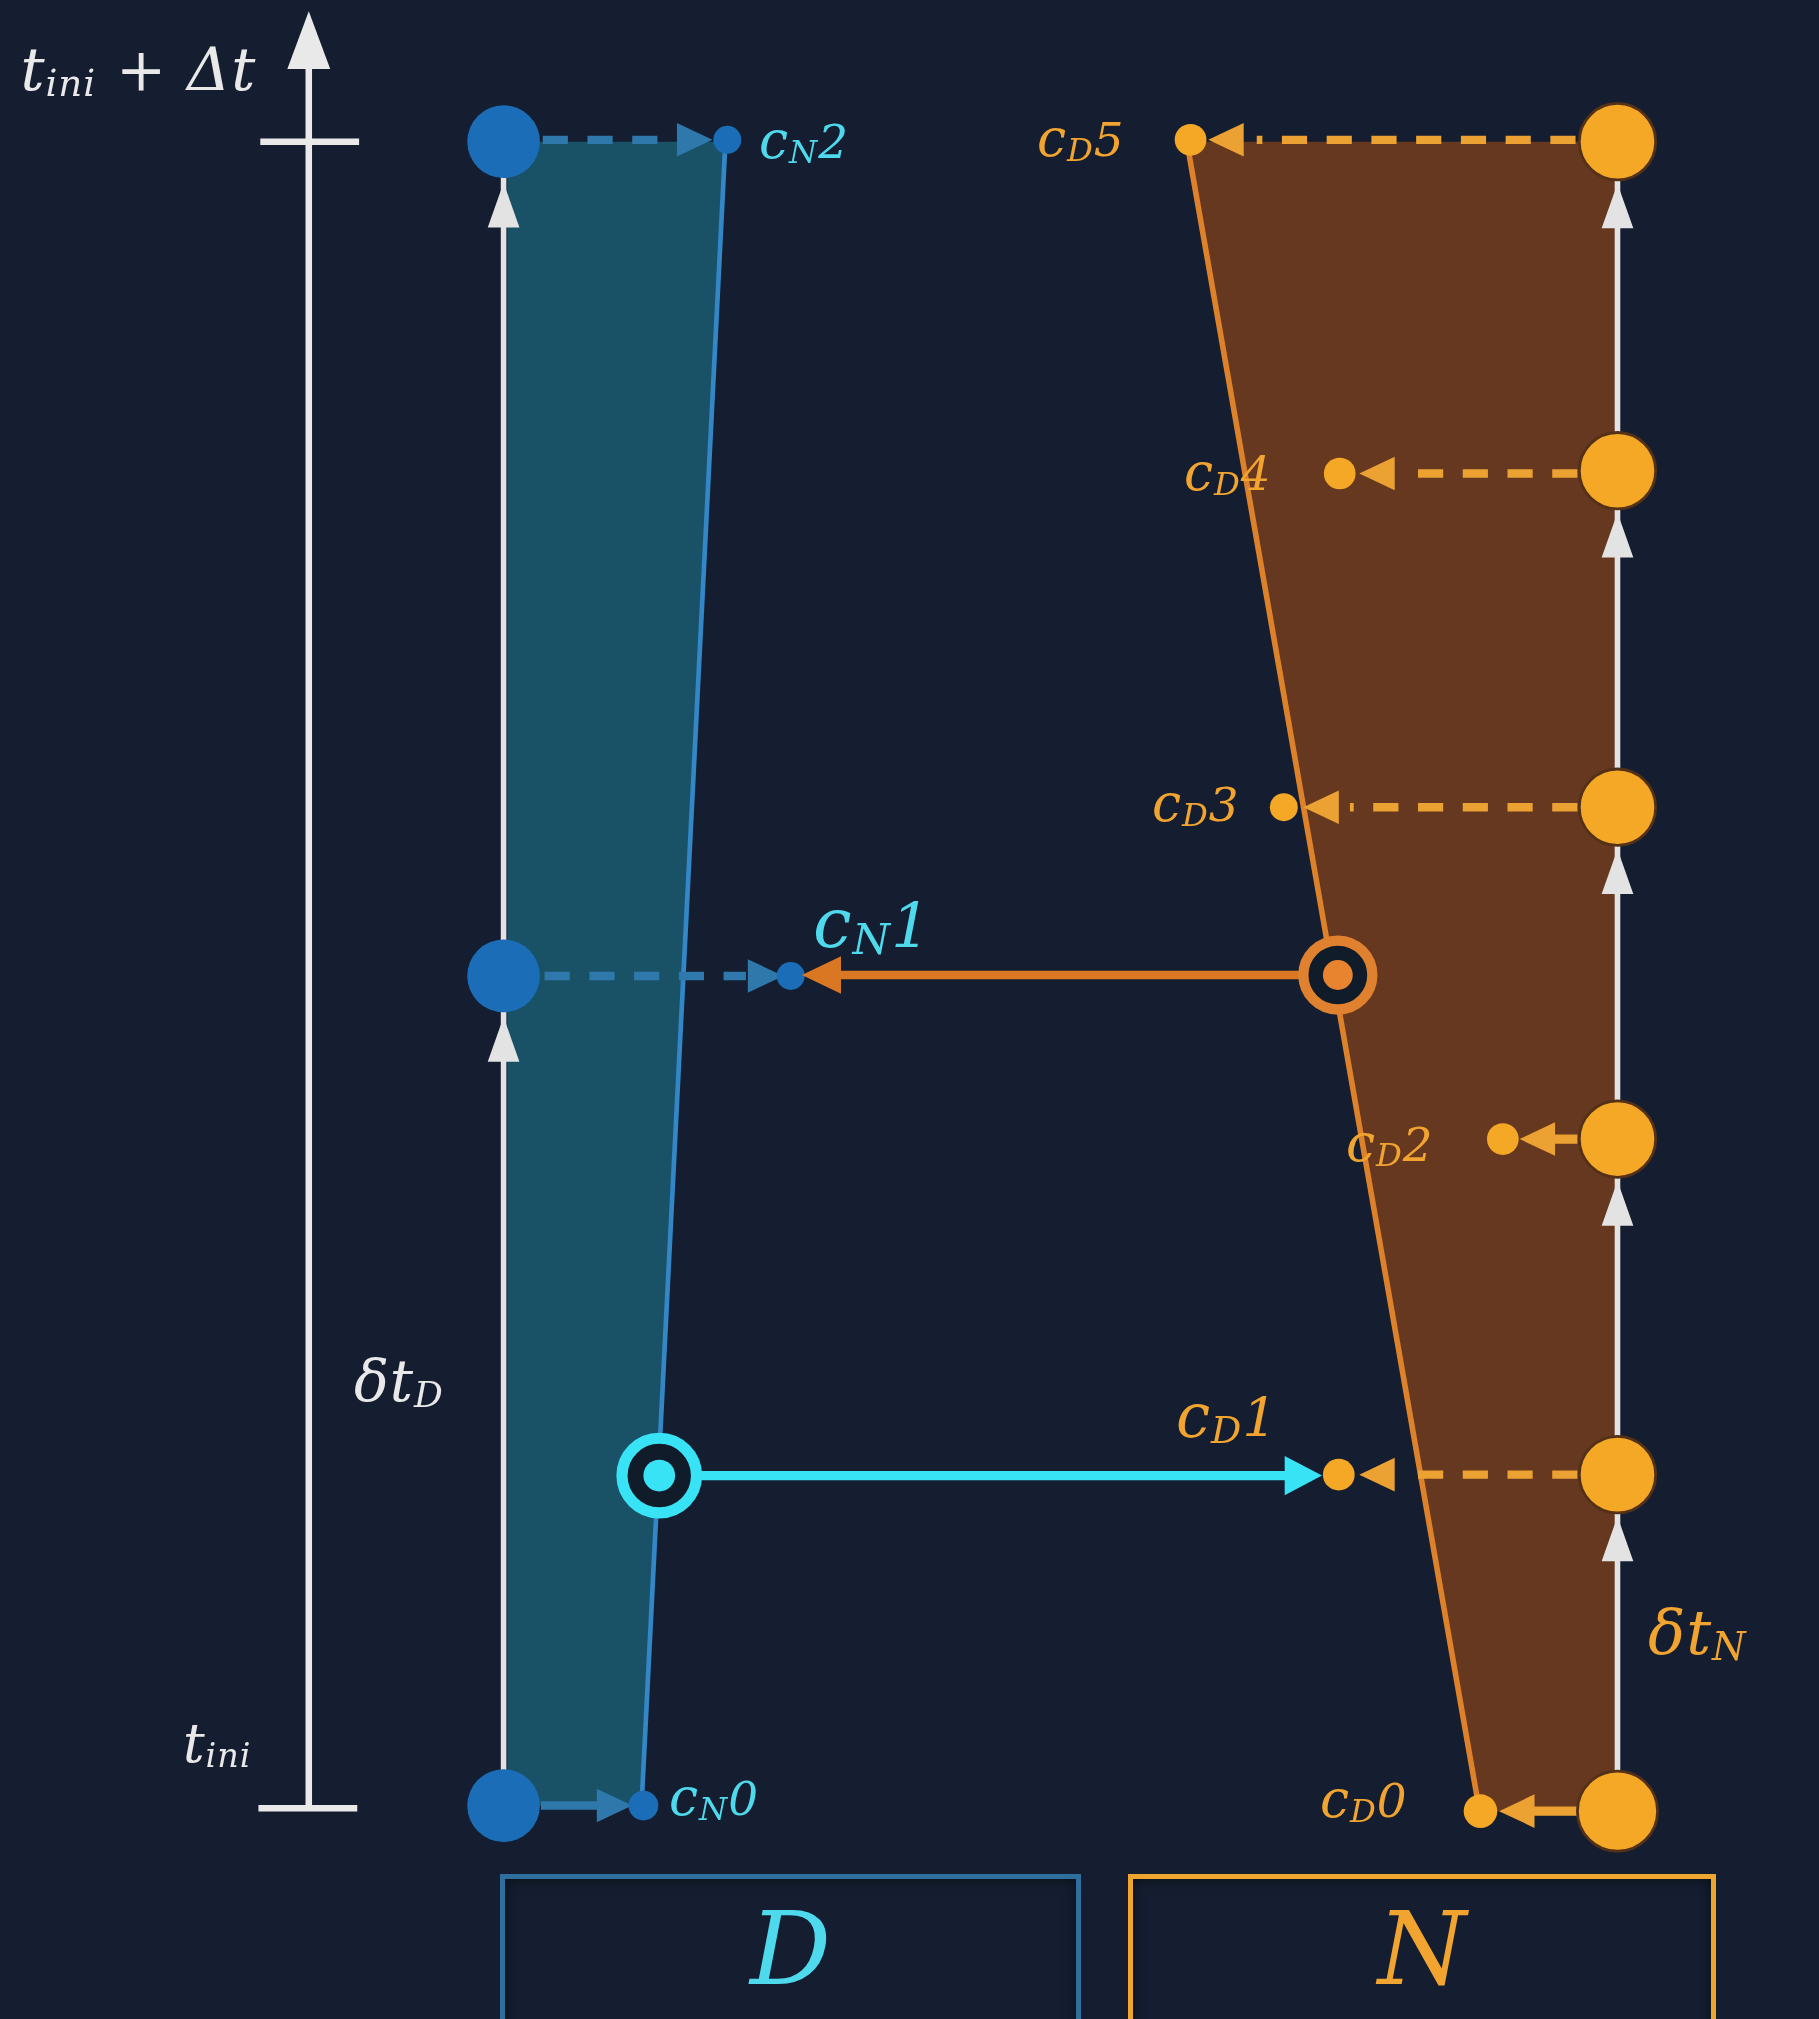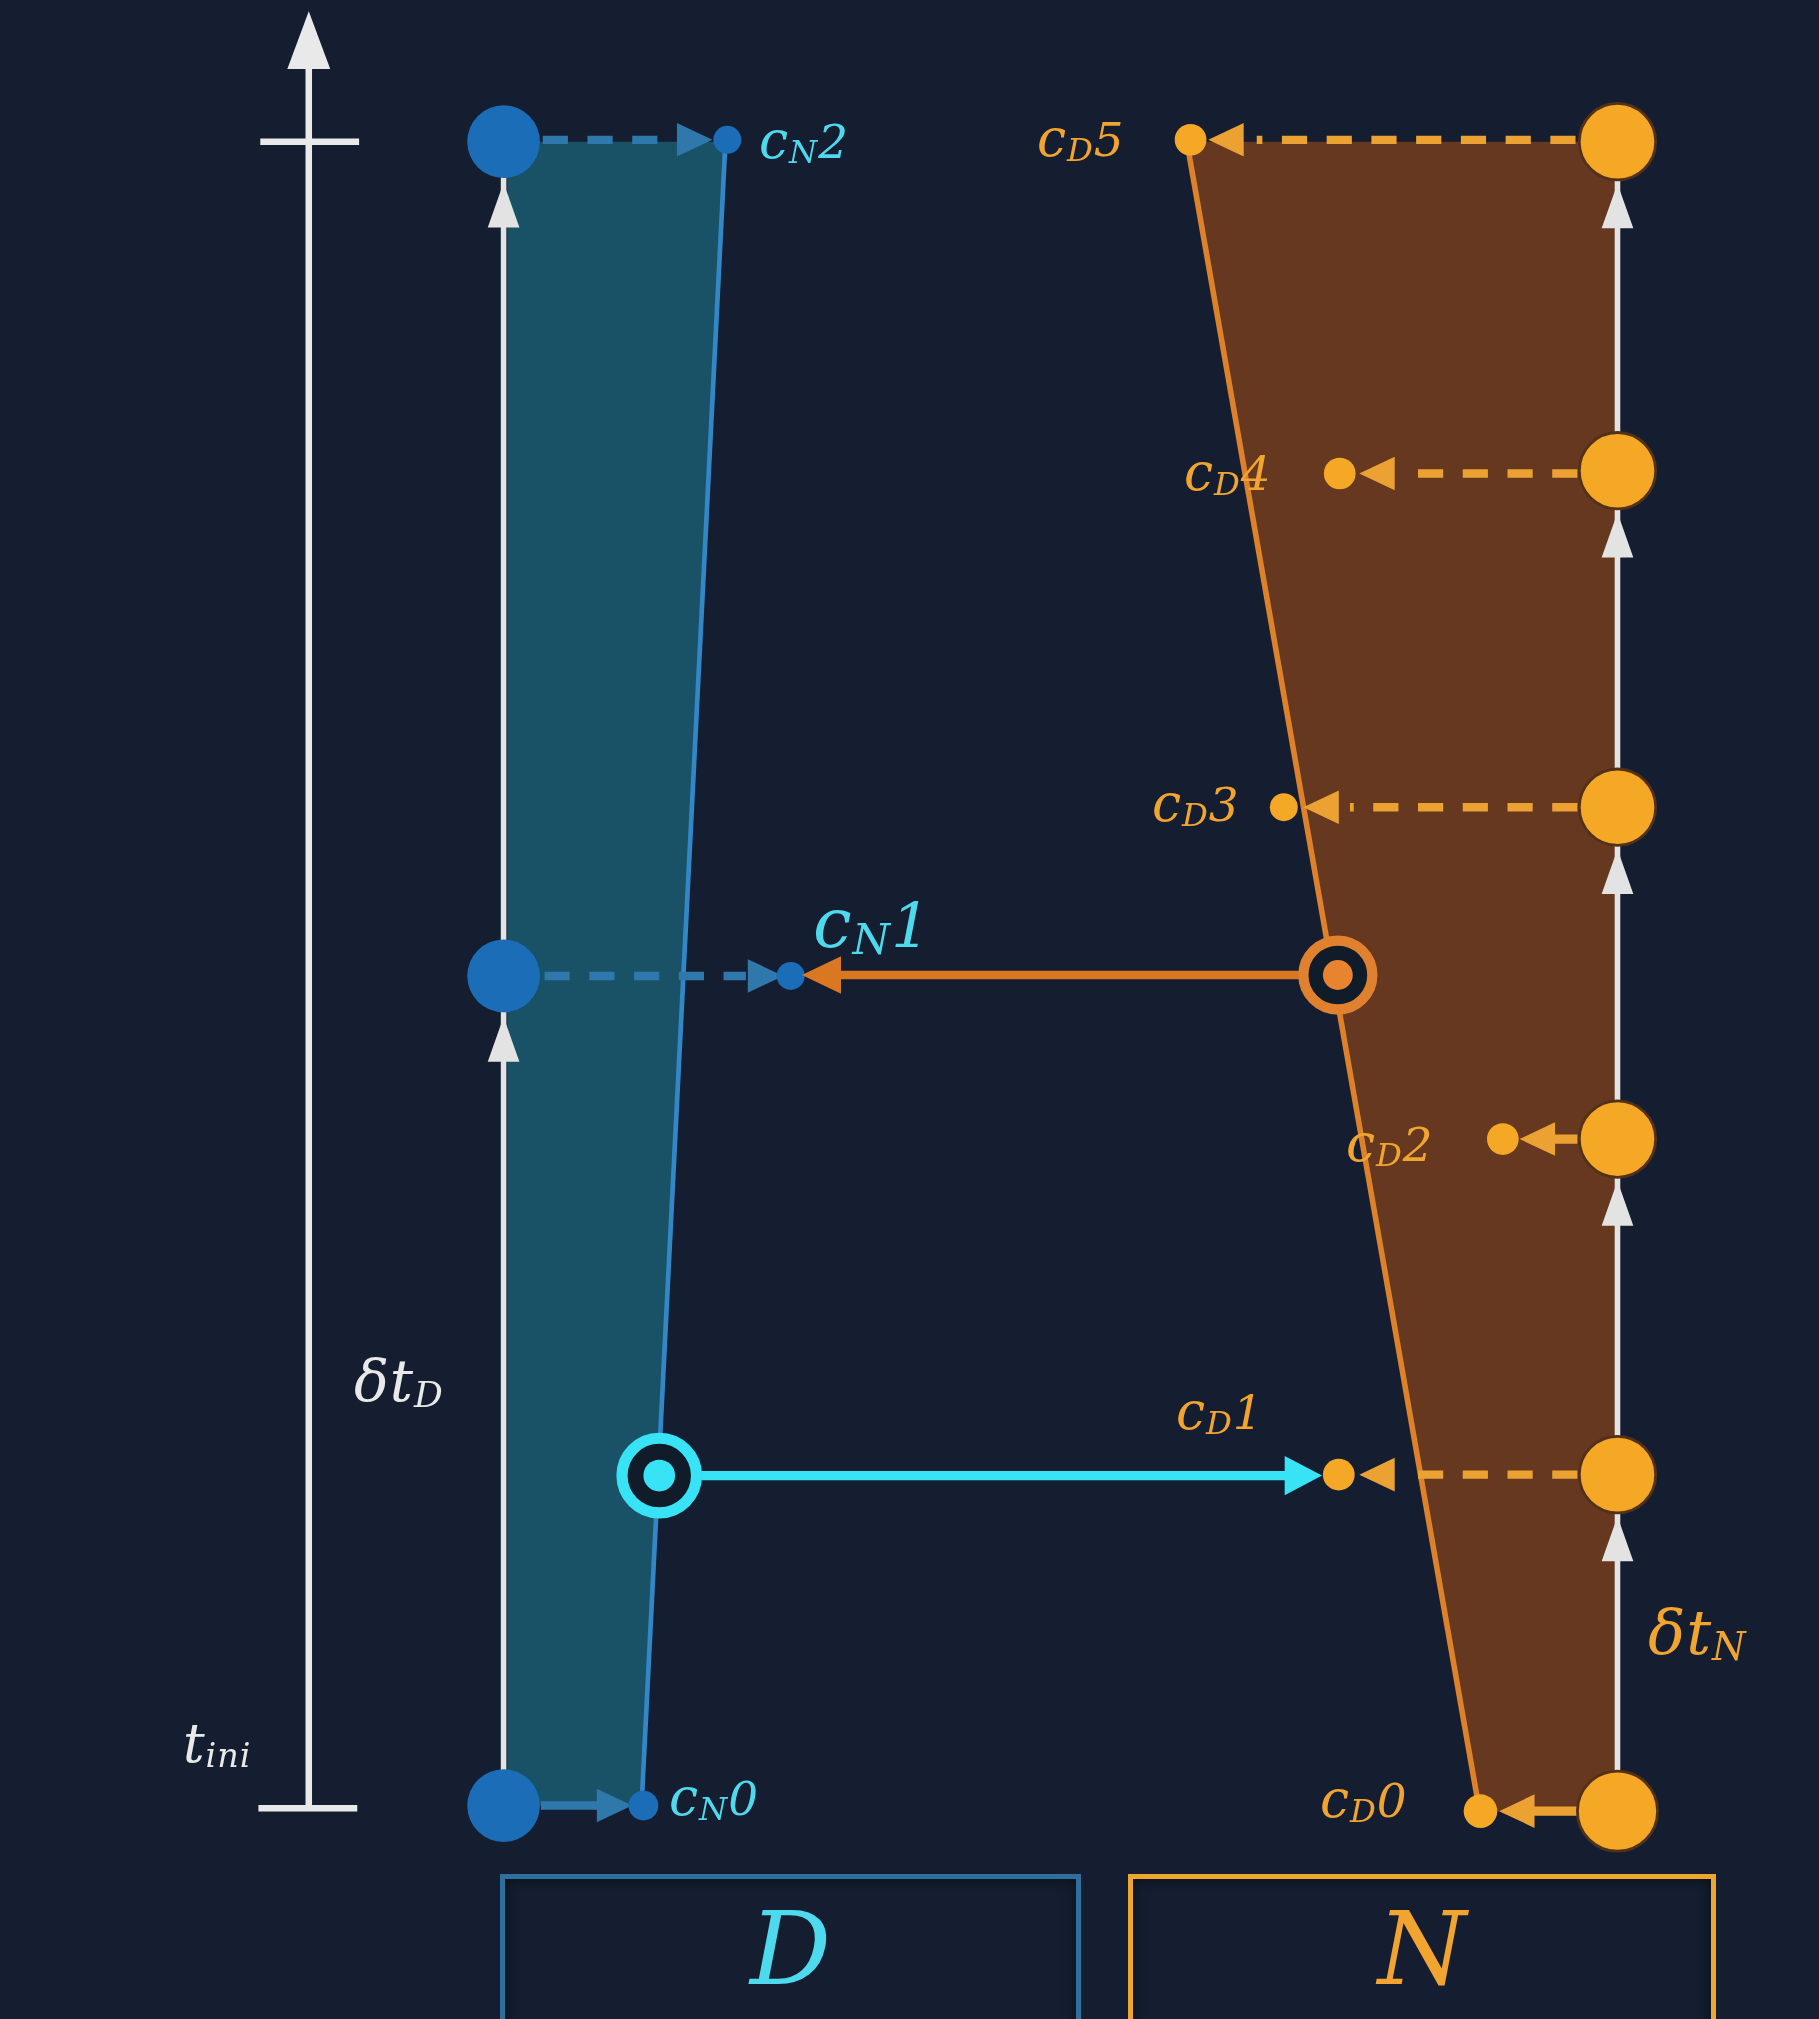--- a/index.html
+++ b/index.html
@@ -124,20 +124,23 @@
     <polygon points="860,1046 902,1026 902,1066" fill="#d97723"></polygon>
     <circle cx="1435" cy="1046" r="37" fill="#111c2b" stroke="#e0812f" stroke-width="11"></circle>
     <circle cx="1435" cy="1046" r="16" fill="#e8832f"></circle>
 
     <line x1="752" y1="1583" x2="1382" y2="1583" stroke="#38e3f5" stroke-width="10"></line>
     <polygon points="1418,1583 1378,1562 1378,1604" fill="#38e3f5"></polygon>
     <circle cx="707" cy="1583" r="40" fill="#111c2b" stroke="#38e3f5" stroke-width="12"></circle>
     <circle cx="707" cy="1583" r="17" fill="#38e3f5"></circle>
   </svg>
 
+  <div class="lbl white" style="left:20.5px;top:39px;font-size:60px;">
+    <span>t</span><span class="sub">ini</span><span> + Δt</span>
+  </div>
   <div class="lbl white" style="left:183px;top:1717px;font-size:54px;">
     <span>t</span><span class="sub">ini</span>
   </div>
   <div class="lbl white" style="left:354px;top:1352px;font-size:58px;">
     <span>δt</span><span class="sub">D</span>
   </div>
   <div class="lbl gold" style="left:1648px;top:1602px;font-size:62px;">
     <span>δt</span><span class="sub">N</span>
   </div>
 
@@ -156,21 +159,21 @@
   </div>
   <div class="lbl gold" style="left:1184px;top:446px;font-size:52px;">
     <span>c</span><span class="sub">D</span><span class="idx">4</span>
   </div>
   <div class="lbl gold" style="left:1152px;top:777px;font-size:52px;">
     <span>c</span><span class="sub">D</span><span class="idx">3</span>
   </div>
   <div class="lbl gold" style="left:1346px;top:1117px;font-size:52px;">
     <span>c</span><span class="sub">D</span><span class="idx">2</span>
   </div>
-  <div class="lbl gold" style="left:1176px;top:1385px;font-size:52px;">
+  <div class="lbl gold" style="left:1176px;top:1385px;font-size:61px;">
     <span>c</span><span class="sub">D</span><span class="idx">1</span>
   </div>
   <div class="lbl gold" style="left:1320px;top:1773px;font-size:52px;">
     <span>c</span><span class="sub">D</span><span class="idx">0</span>
   </div>
 
 
   <div id="box-d" class="model-box">
     <span class="glyph">D</span>
   </div>

